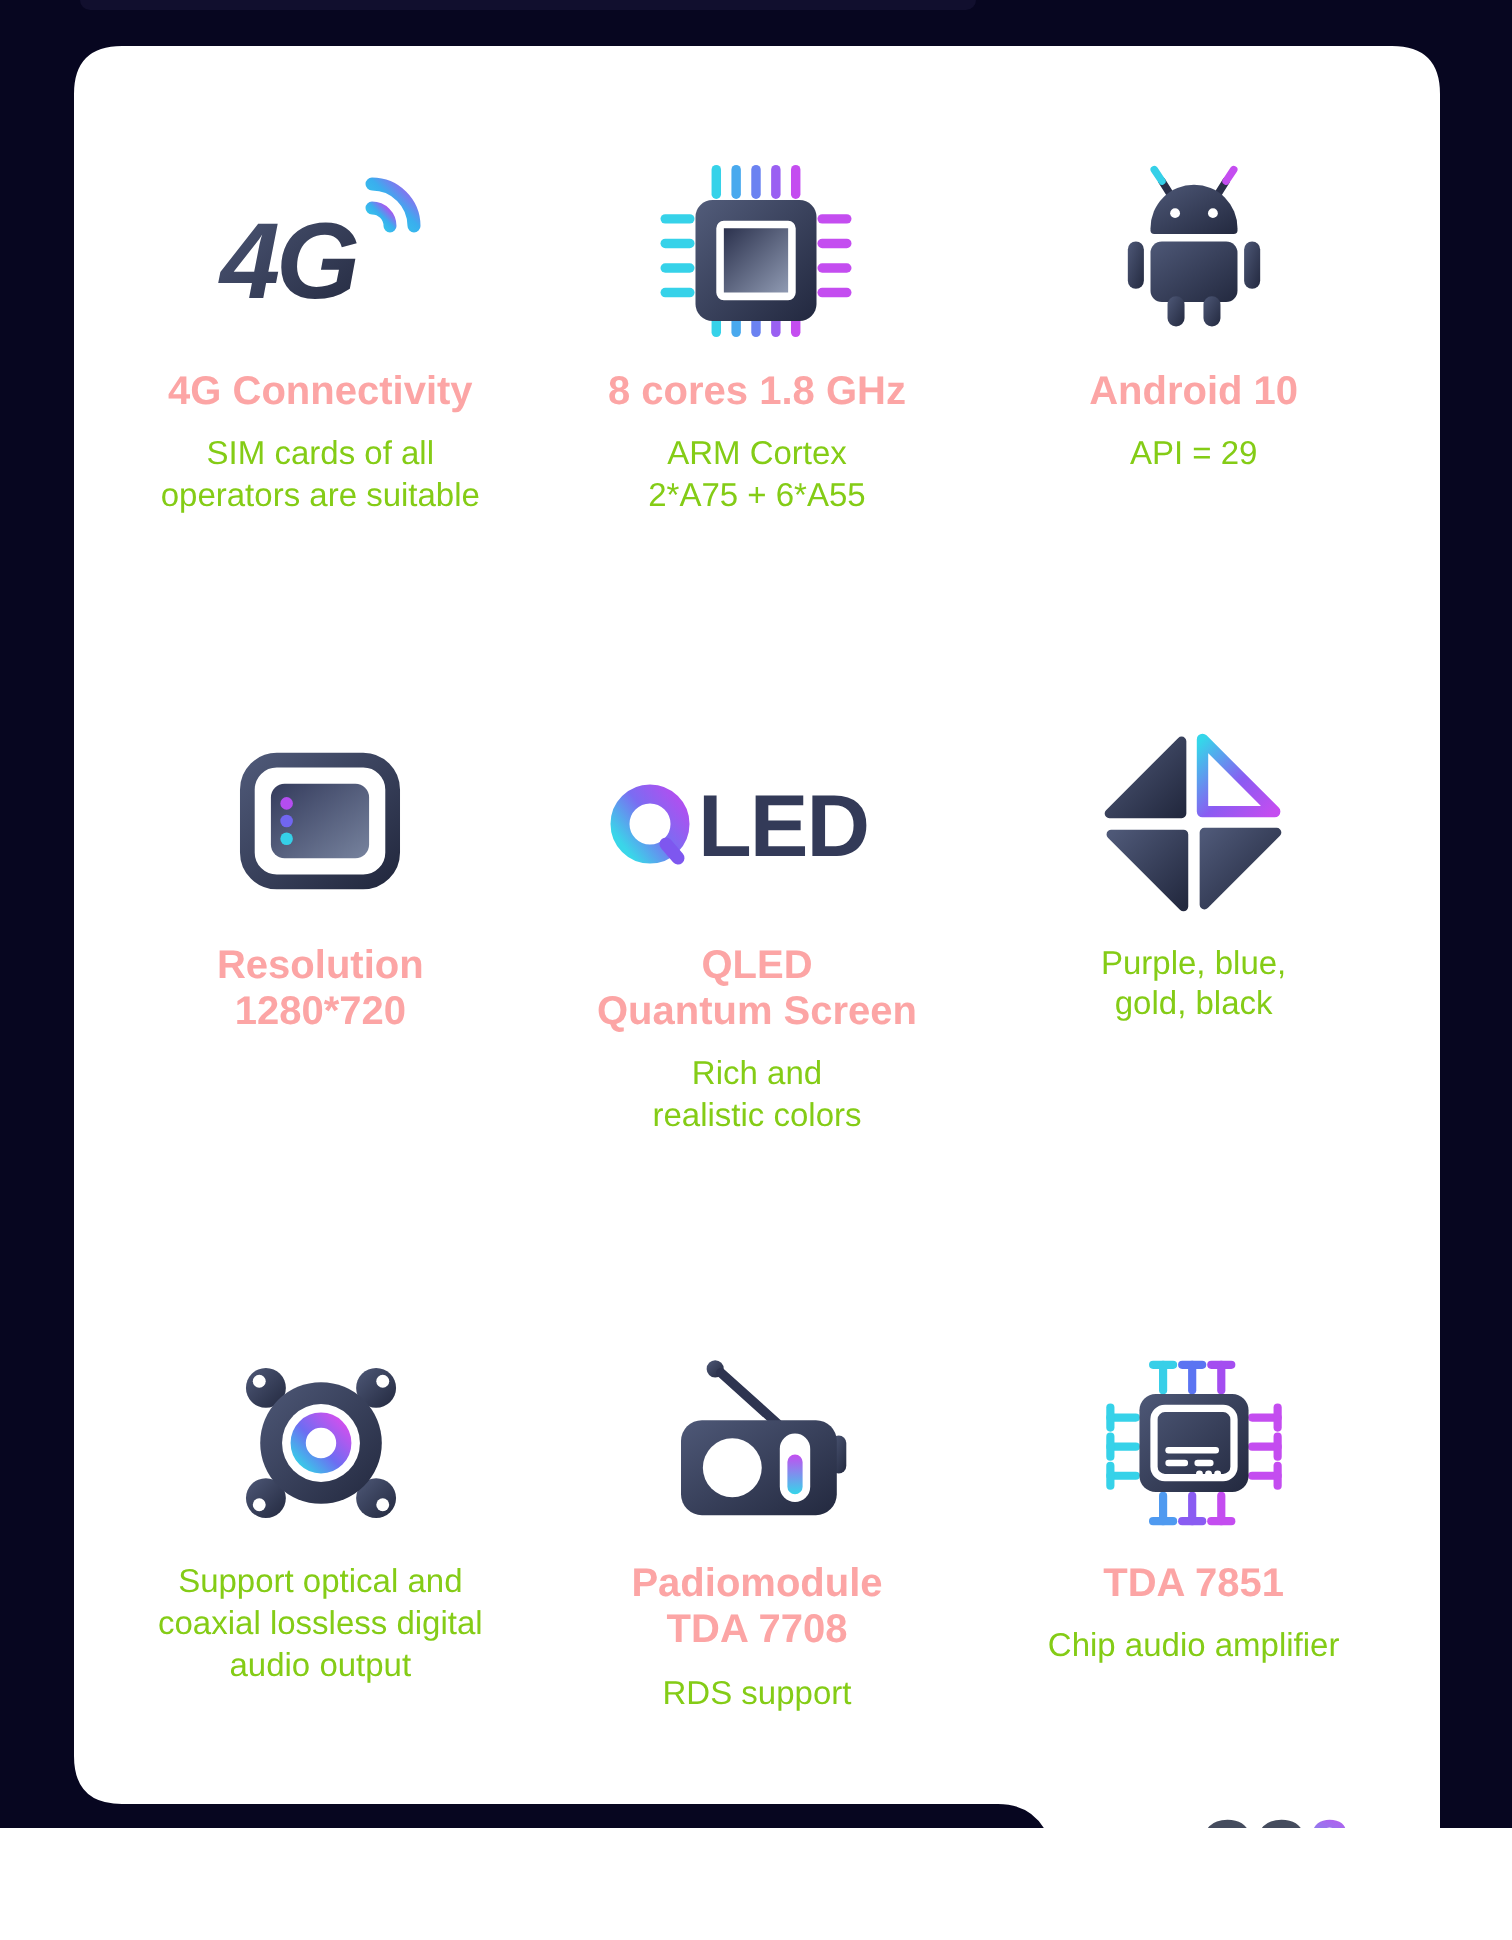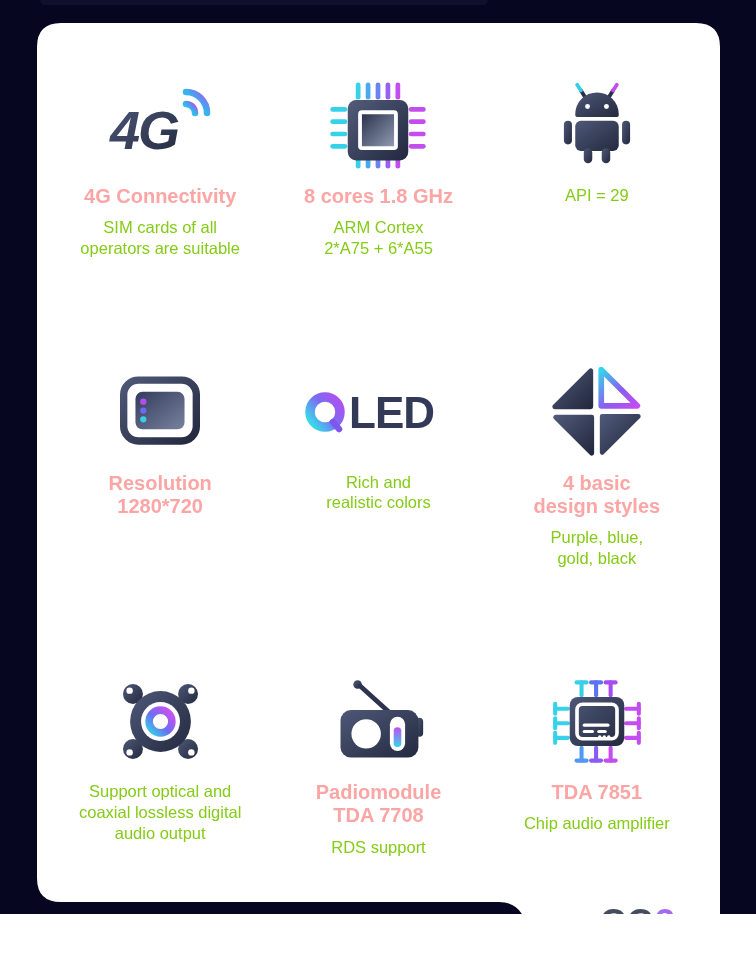--- a/index.html
+++ b/index.html
@@ -119,20 +119,21 @@
           <path d="M32,36 A23,23 0 0 1 78,36 L78,37 Q78,39 76,39 L34,39 Q32,39 32,37 Z" fill="url(#gand)"></path>
           <circle cx="45" cy="28" r="2.6" fill="#ffffff"></circle>
             <circle cx="65" cy="28" r="2.6" fill="#ffffff"></circle>
           <rect x="32" y="43" width="46" height="32" rx="6" fill="url(#gand)"></rect>
           <rect x="20" y="43" width="8.5" height="25" rx="4.25" fill="url(#gand)"></rect>
           <rect x="81.5" y="43" width="8.5" height="25" rx="4.25" fill="url(#gand)"></rect>
           <rect x="41" y="72" width="9" height="16" rx="4.5" fill="url(#gand)"></rect>
           <rect x="60" y="72" width="9" height="16" rx="4.5" fill="url(#gand)"></rect>
         </svg>
       </div>
+      <div class="title">Android 10</div>
       <div class="subtitle">API = 29</div>
     </div>
 
     <div class="cell">
       <div class="icon-wrap">
         <svg width="108" height="84" viewBox="0 0 110 85">
           <defs>
             <linearGradient id="gmonb" x1="0" y1="0" x2="1" y2="1">
                 <stop offset="0" stop-color="#4e5877"></stop>
                 <stop offset="1" stop-color="#23293f"></stop>
@@ -161,20 +162,22 @@
                 <stop offset="0" stop-color="#3ad6e9"></stop>
                 <stop offset="0.5" stop-color="#7b6cf2"></stop>
                 <stop offset="1" stop-color="#b44df0"></stop>
               </linearGradient>
           </defs>
           <circle cx="22" cy="26" r="15" fill="none" stroke="url(#gq)" stroke-width="9.5"></circle>
           <line x1="30" y1="36" x2="36" y2="43" stroke="#7e57ef" stroke-width="6.5" stroke-linecap="round"></line>
           <text x="46" y="42" font-size="44" font-weight="bold" letter-spacing="-1" fill="#333a58" font-family="'Liberation Sans',sans-serif">LED</text>
         </svg>
       </div>
+      <div class="title">QLED
+Quantum Screen</div>
       <div class="subtitle">Rich and
 realistic colors</div>
     </div>
 
     <div class="cell">
       <div class="icon-wrap">
         <svg width="95" height="95" viewBox="0 0 100 100">
           <defs>
             <linearGradient id="gpin" x1="0" y1="0" x2="1" y2="1">
                 <stop offset="0" stop-color="#35d6ea"></stop>
@@ -185,22 +188,20 @@
                 <stop offset="0" stop-color="#4e5877"></stop>
                 <stop offset="1" stop-color="#23293f"></stop>
               </linearGradient>
           </defs>
           <path d="M44,7 L44,45 L6,45 Z" fill="url(#gtri)" stroke="url(#gtri)" stroke-width="5" stroke-linejoin="round"></path>
           <path d="M55,6 L93,44 L55,44 Z" fill="none" stroke="url(#gpin)" stroke-width="6" stroke-linejoin="round"></path>
           <path d="M56,93 L56,55 L94,55 Z" fill="url(#gtri)" stroke="url(#gtri)" stroke-width="5" stroke-linejoin="round"></path>
           <path d="M7,56 L45,56 L45,94 Z" fill="url(#gtri)" stroke="url(#gtri)" stroke-width="5" stroke-linejoin="round"></path>
         </svg>
       </div>
-      <div class="title">4 basic
-design styles</div>
       <div class="subtitle">Purple, blue,
 gold, black</div>
     </div>
 
     <div class="cell">
       <div class="icon-wrap">
         <svg width="95" height="95" viewBox="0 0 100 100">
           <defs>
             <linearGradient id="gspk" x1="0" y1="0" x2="1" y2="1">
                 <stop offset="0" stop-color="#4e5877"></stop>

